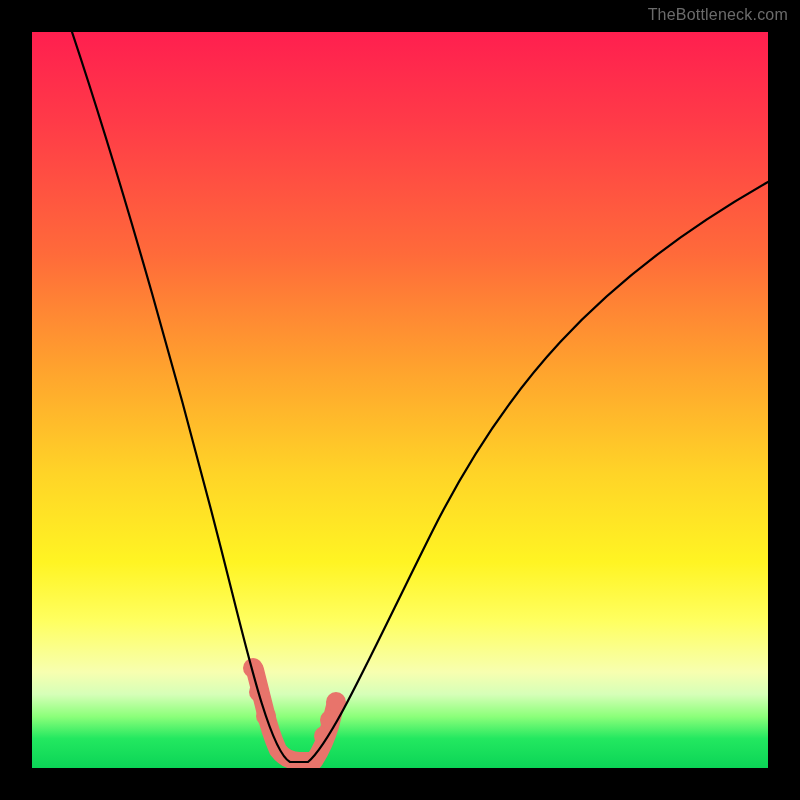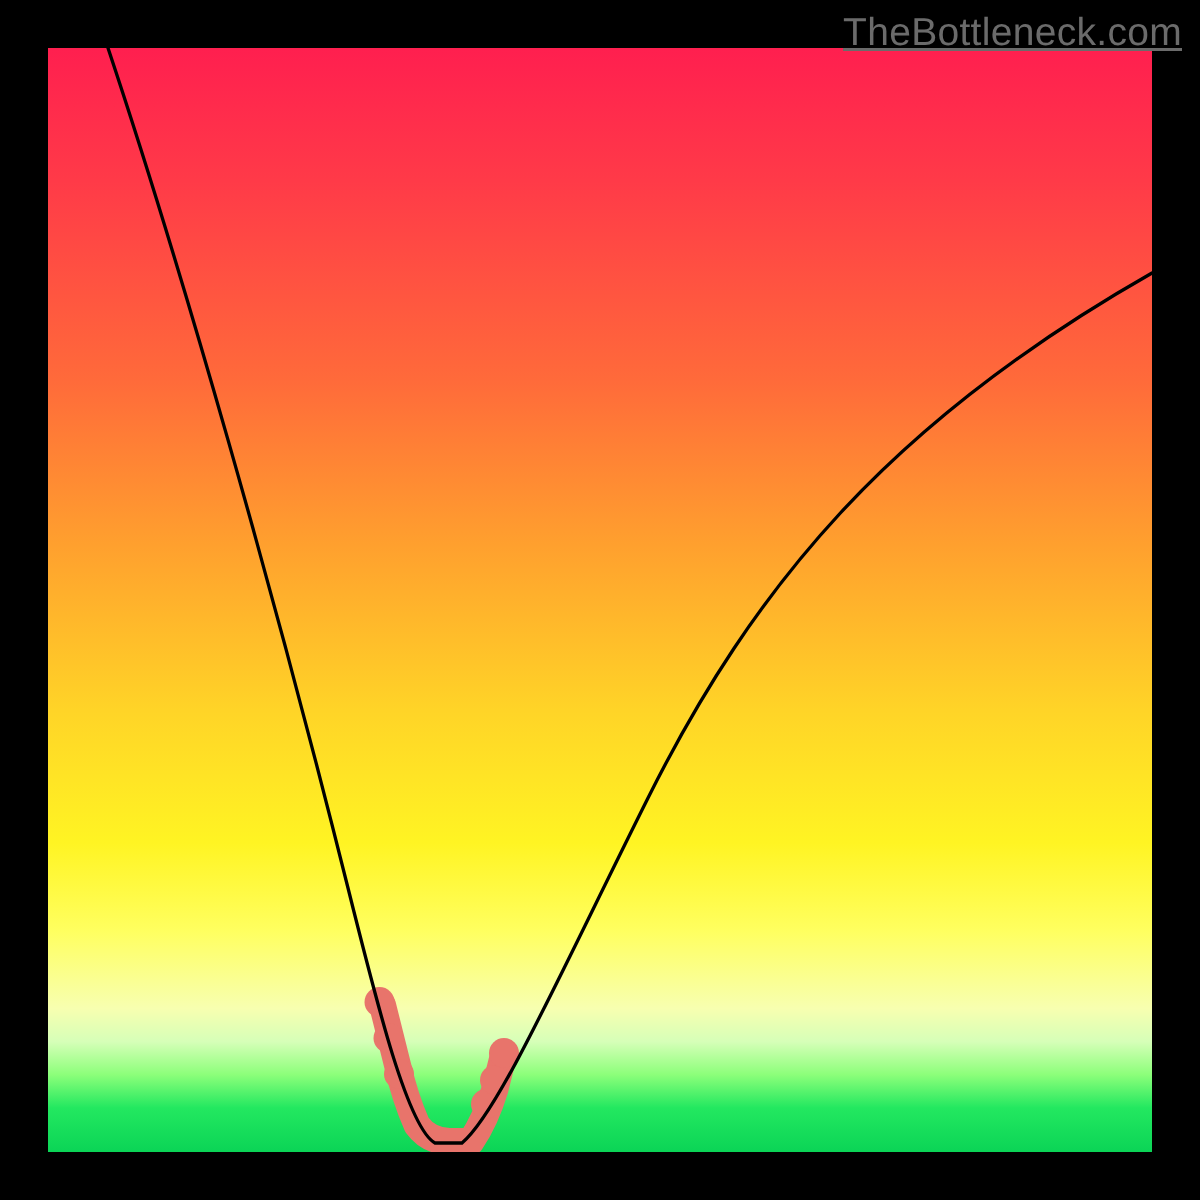--- a/index.html
+++ b/index.html
@@ -37,24 +37,23 @@
       #8cff7a 93%,
       #23e860 96%,
       #0bd456 100%
     );
   }
   .watermark {
     position: absolute;
     top: 6px;
     right: 12px;
     color: #6b6b6b;
-    font-size: 26px;
+    font-size: 16px;
     font-weight: 500;
     letter-spacing: 0.2px;
-    text-decoration: underline;
   }
   svg.curves {
     position: absolute;
     inset: 0;
   }
   .curve-main {
     fill: none;
     stroke: #000;
     stroke-width: 2.2;
     stroke-linecap: round;

